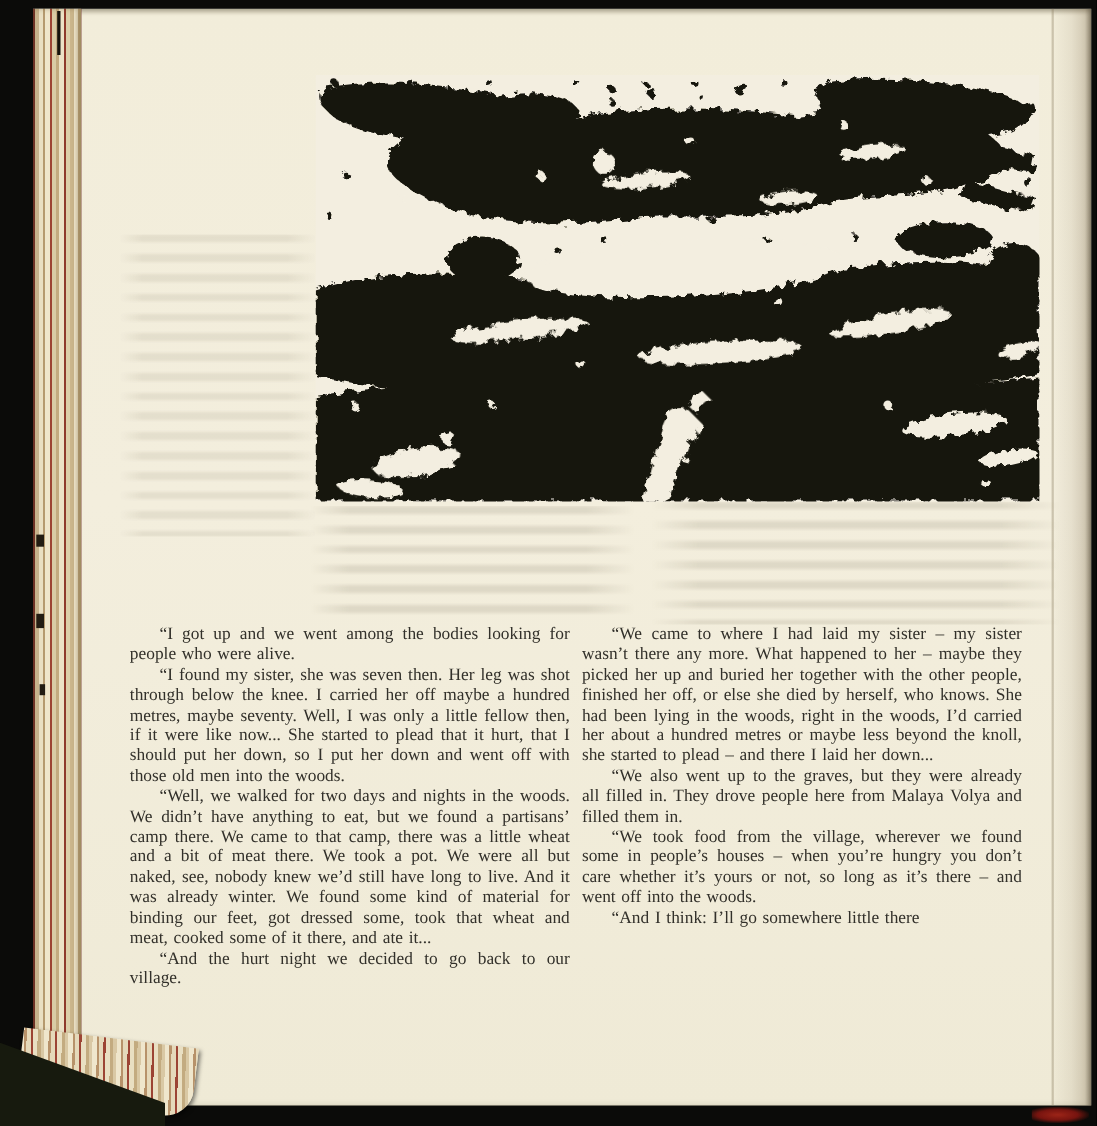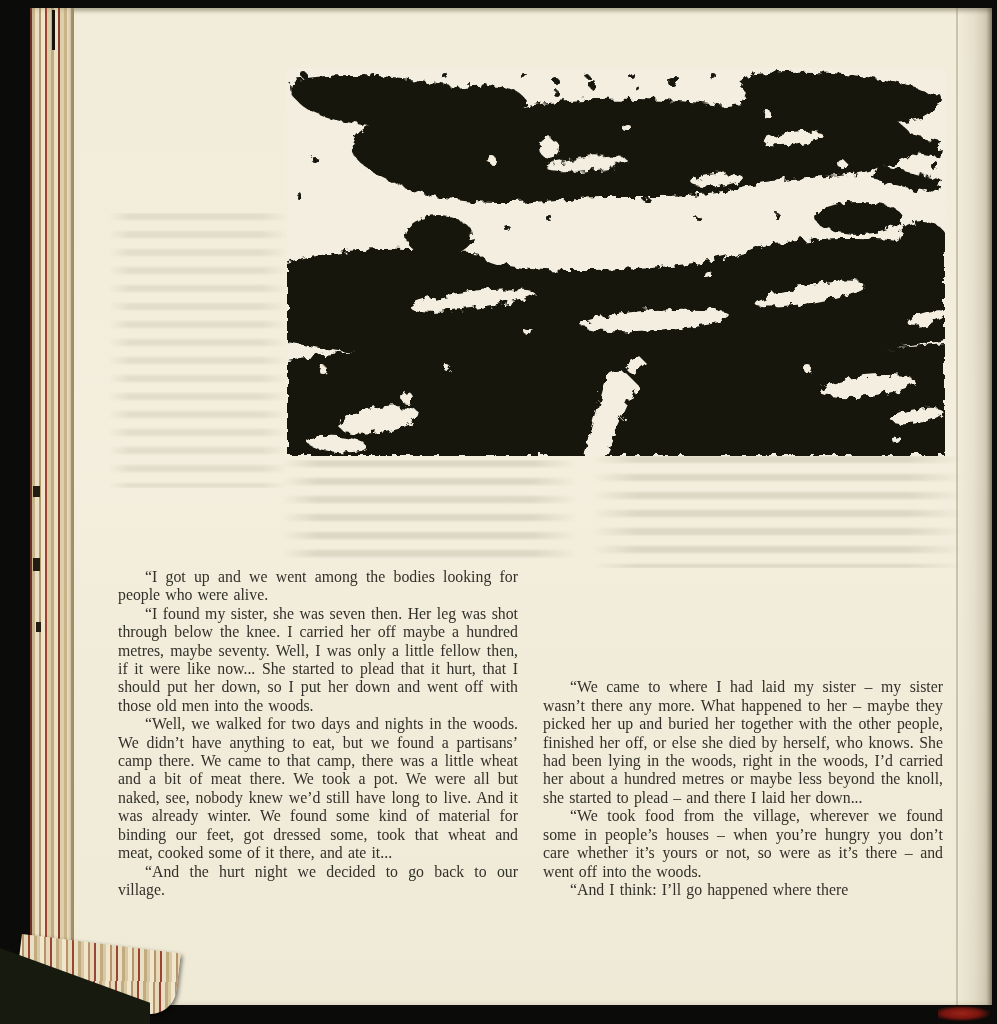--- a/index.html
+++ b/index.html
@@ -57,21 +57,21 @@
     -webkit-mask-image:linear-gradient(90deg,transparent 0,#000 12%,#000 85%,transparent 100%);
     mask-image:linear-gradient(90deg,transparent 0,#000 12%,#000 85%,transparent 100%);
     filter:blur(1.3px);
   }
   .ghost-a{left:78px;top:205px;width:180px;height:275px;opacity:.75;}
   .ghost-b{left:252px;top:452px;width:295px;height:106px;}
   .ghost-c{left:562px;top:448px;width:372px;height:112px;}
   
   .text-columns{
     position:absolute;left:88px;top:560px;width:825px;
-    display:flex;gap:25px;align-items:flex-end;
+    display:flex;gap:11px;
   }
   .col{width:400px;}
   .para{
     margin:0;
     font-size:15.8px;line-height:18.4px;color:#32302a;
     text-align:justify;text-indent:27px;word-spacing:1.2px;
   }
   
   .crease{
     position:absolute;left:926px;top:0;width:2px;height:997px;
@@ -203,22 +203,23 @@
 
     <div class="text-columns">
       <div class="col">
         <p class="para">“I got up and we went among the bodies looking for people who were alive.</p>
         <p class="para">“I found my sister, she was seven then. Her leg was shot through below the knee. I carried her off maybe a hundred metres, maybe seventy. Well, I was only a little fellow then, if it were like now... She started to plead that it hurt, that I should put her down, so I put her down and went off with those old men into the woods.</p>
         <p class="para">“Well, we walked for two days and nights in the woods. We didn’t have anything to eat, but we found a partisans’ camp there. We came to that camp, there was a little wheat and a bit of meat there. We took a pot. We were all but naked, see, nobody knew we’d still have long to live. And it was already winter. We found some kind of material for binding our feet, got dressed some, took that wheat and meat, cooked some of it there, and ate it...</p>
         <p class="para">“And the hurt night we decided to go back to our village.</p>
       </div>
       <div class="col">
         <p class="para">“We came to where I had laid my sister – my sister wasn’t there any more. What happened to her – maybe they picked her up and buried her together with the other people, finished her off, or else she died by herself, who knows. She had been lying in the woods, right in the woods, I’d carried her about a hundred metres or maybe less beyond the knoll, she started to plead – and there I laid her down...</p>
-        <p class="para">“We took food from the village, wherever we found some in people’s houses – when you’re hungry you don’t care whether it’s yours or not, so were as it’s there – and went off into the woods.</p>
-        <p class="para">“And I think: I’ll go happened where there</p>
+        <p class="para">“We also went up to the graves, but they were already all filled in. They drove people here from Malaya Volya and filled them in.</p>
+        <p class="para">“We took food from the village, wherever we found some in people’s houses – when you’re hungry you don’t care whether it’s yours or not, so long as it’s there – and went off into the woods.</p>
+        <p class="para">“And I think: I’ll go somewhere little there</p>
       </div>
     </div>
 
     <div class="crease"></div>
     <div class="right-shade"></div>
   </div>
 
   <div class="edge-stack">
     <div class="tick tick-1"></div>
     <div class="tick tick-2"></div>

